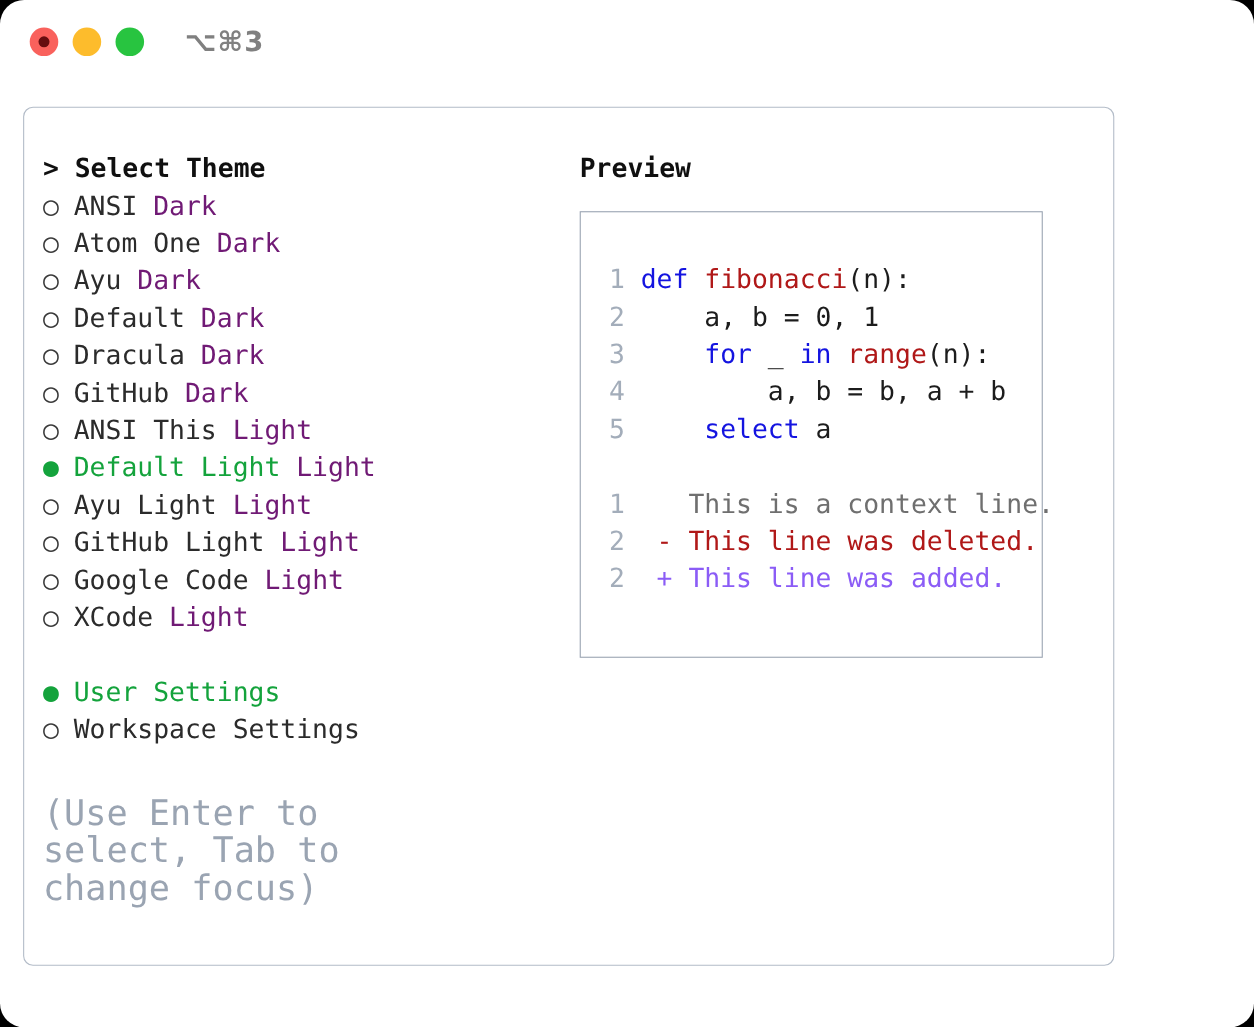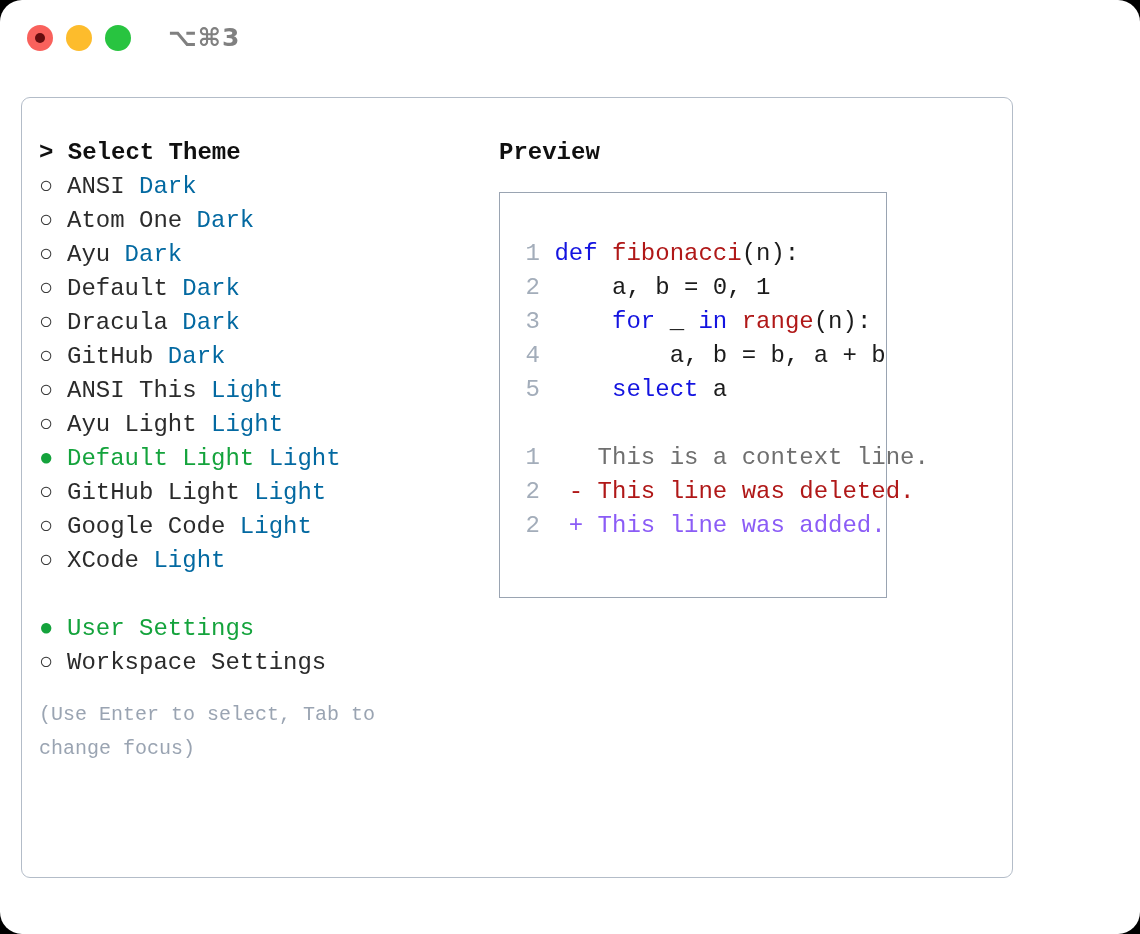--- a/index.html
+++ b/index.html
@@ -79,21 +79,21 @@
     height: 781px;
     box-sizing: border-box;
     border: 1.5px solid #b3bcc8;
     border-radius: 9px;
     background: #ffffff;
   }
 
   .columns {
     position: absolute;
     left: 0; top: 0;
-    width: 100%; height: 100%; font-family: Liberation Mono, monospace;
+    width: 100%; height: 100%;
   }
 
   
   .left-col {
     position: absolute;
     left: 17px;
     top: 38px;
     width: 450px;
   }
 
@@ -108,59 +108,59 @@
     color: #101010;
   }
   .marker {
     display: inline-block;
     width: 28px;
   }
   .marker-sel { color: #14a33c; }
   .marker-unsel { color: #3a3a3a; }
   .label-sel { color: #14a33c; }
   .label-unsel { color: #2b2b2b; margin-top: 32px; }
-  .variant { color: #0369a1; }
+  .variant { color: #701a75; }
 
   .section-gap { height: 34px; }
 
   .apply-title {
     font-size: 24px;
     line-height: 34px;
     white-space: pre;
     color: #1c1c1c;
     padding-left: 28px;
   }
 
   .hint {
-    margin-top: 18px;
-    font-size: 20px;
+    margin-top: 42px;
+    font-size: 32px;
     line-height: 34px;
     color: #9aa4b2;
     width: 400px;
     white-space: normal;
   }
 
   
   .right-col {
     position: absolute;
-    left: 451px;
+    left: 479px;
     top: 38px;
     width: 500px;
     padding-left: 26px;
   }
   .preview-title {
     font-size: 24px;
     line-height: 34px;
     font-weight: bold;
     color: #101010;
     white-space: pre;
   }
   .preview-box {
     margin-top: 22px;
-    width: 388px;
+    width: 421px;
     height: 406px;
     box-sizing: border-box;
     border: 1.5px solid #9aa4b2;
     background: #ffffff;
     padding: 44px 0 0 12px;
   }
   .code-line {
     font-size: 24px;
     line-height: 34px;
     white-space: pre;
@@ -200,22 +200,22 @@
       <div class="left-col">
         <div class="row row-header">&gt; Select Theme</div>
         <div id="theme-items">
             <div class="row"><span class="marker marker-unsel">○</span><span class="label-unsel">ANSI</span><span class="variant"> Dark</span></div>
             <div class="row"><span class="marker marker-unsel">○</span><span class="label-unsel">Atom One</span><span class="variant"> Dark</span></div>
             <div class="row"><span class="marker marker-unsel">○</span><span class="label-unsel">Ayu</span><span class="variant"> Dark</span></div>
             <div class="row"><span class="marker marker-unsel">○</span><span class="label-unsel">Default</span><span class="variant"> Dark</span></div>
             <div class="row"><span class="marker marker-unsel">○</span><span class="label-unsel">Dracula</span><span class="variant"> Dark</span></div>
             <div class="row"><span class="marker marker-unsel">○</span><span class="label-unsel">GitHub</span><span class="variant"> Dark</span></div>
             <div class="row"><span class="marker marker-unsel">○</span><span class="label-unsel">ANSI This</span><span class="variant"> Light</span></div>
+            <div class="row"><span class="marker marker-sel">●</span><span class="label-sel">Default Light</span><span class="variant"> Light</span></div>
             <div class="row"><span class="marker marker-unsel">○</span><span class="label-unsel">Ayu Light</span><span class="variant"> Light</span></div>
-            <div class="row"><span class="marker marker-sel">●</span><span class="label-sel">Default Light</span><span class="variant"> Light</span></div>
             <div class="row"><span class="marker marker-unsel">○</span><span class="label-unsel">GitHub Light</span><span class="variant"> Light</span></div>
             <div class="row"><span class="marker marker-unsel">○</span><span class="label-unsel">Google Code</span><span class="variant"> Light</span></div>
             <div class="row"><span class="marker marker-unsel">○</span><span class="label-unsel">XCode</span><span class="variant"> Light</span></div>
           </div>
 
         <div class="section-gap"></div>
 
         <div id="apply-items">
             <div class="row"><span class="marker marker-sel">●</span><span class="label-sel">User Settings</span></div>
             <div class="row"><span class="marker marker-unsel">○</span><span class="label-unsel">Workspace Settings</span></div>

